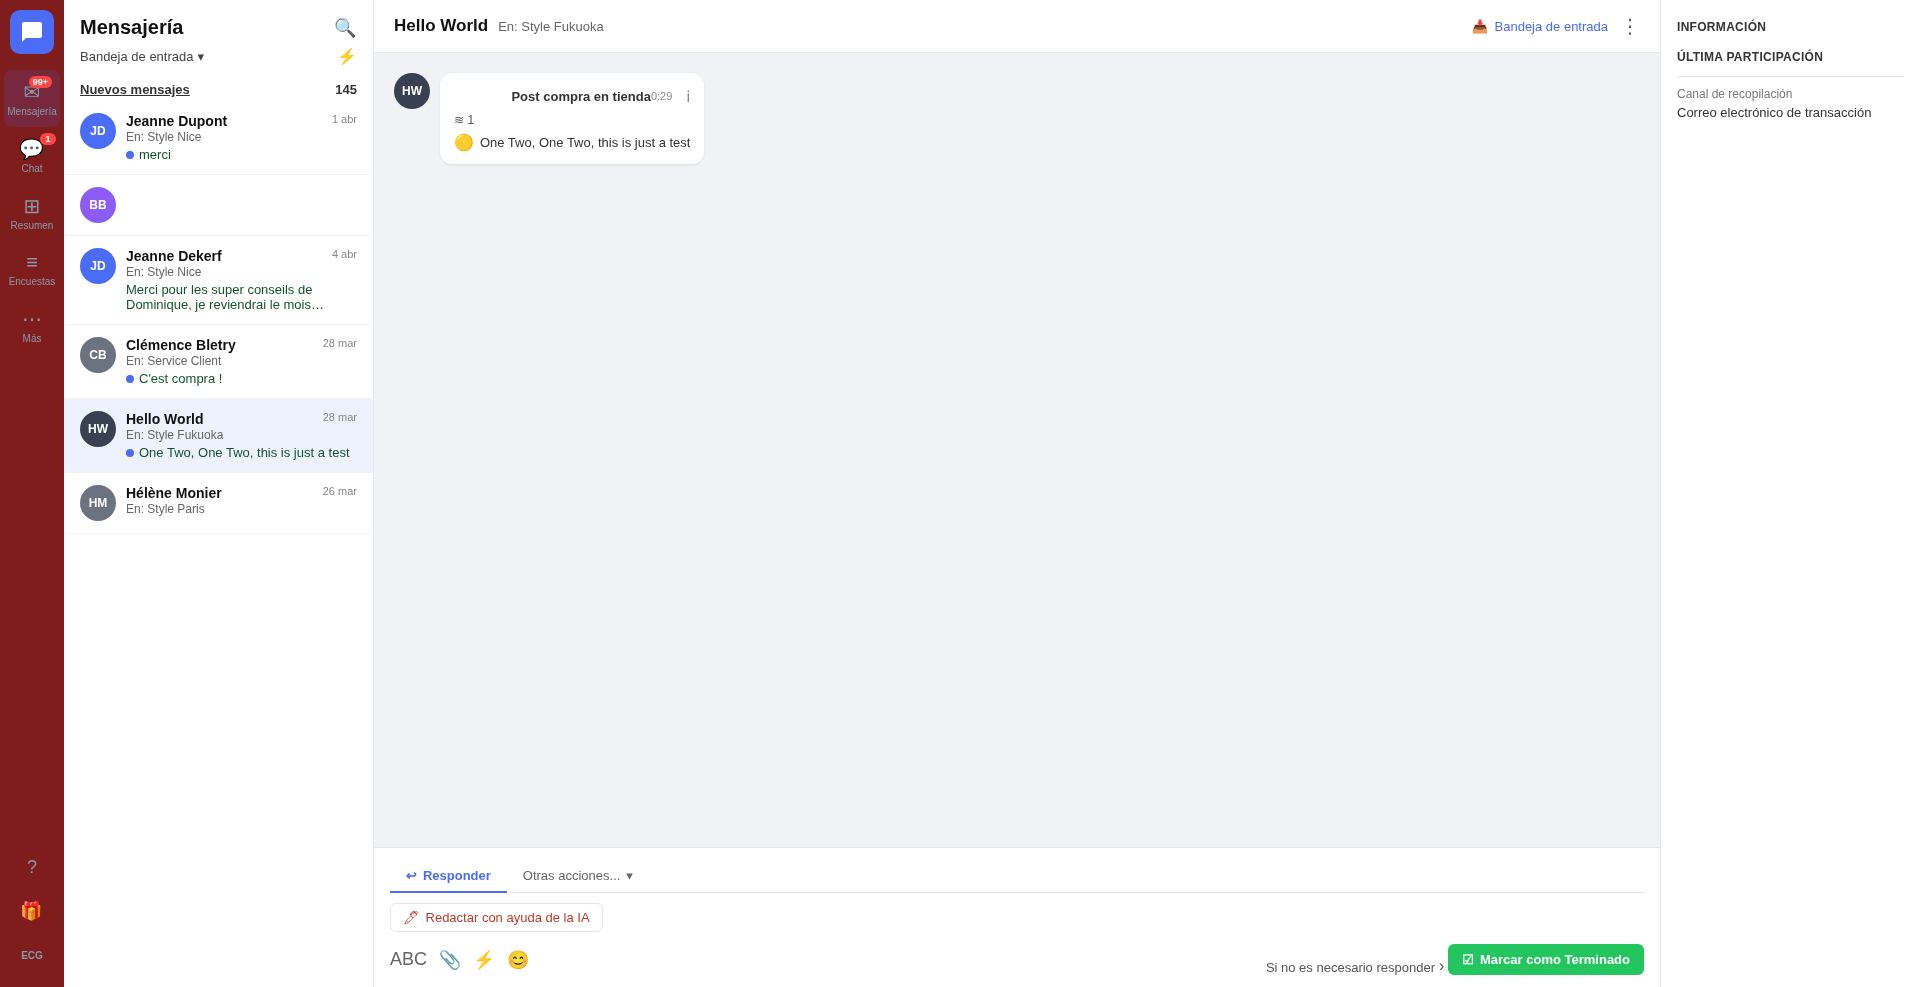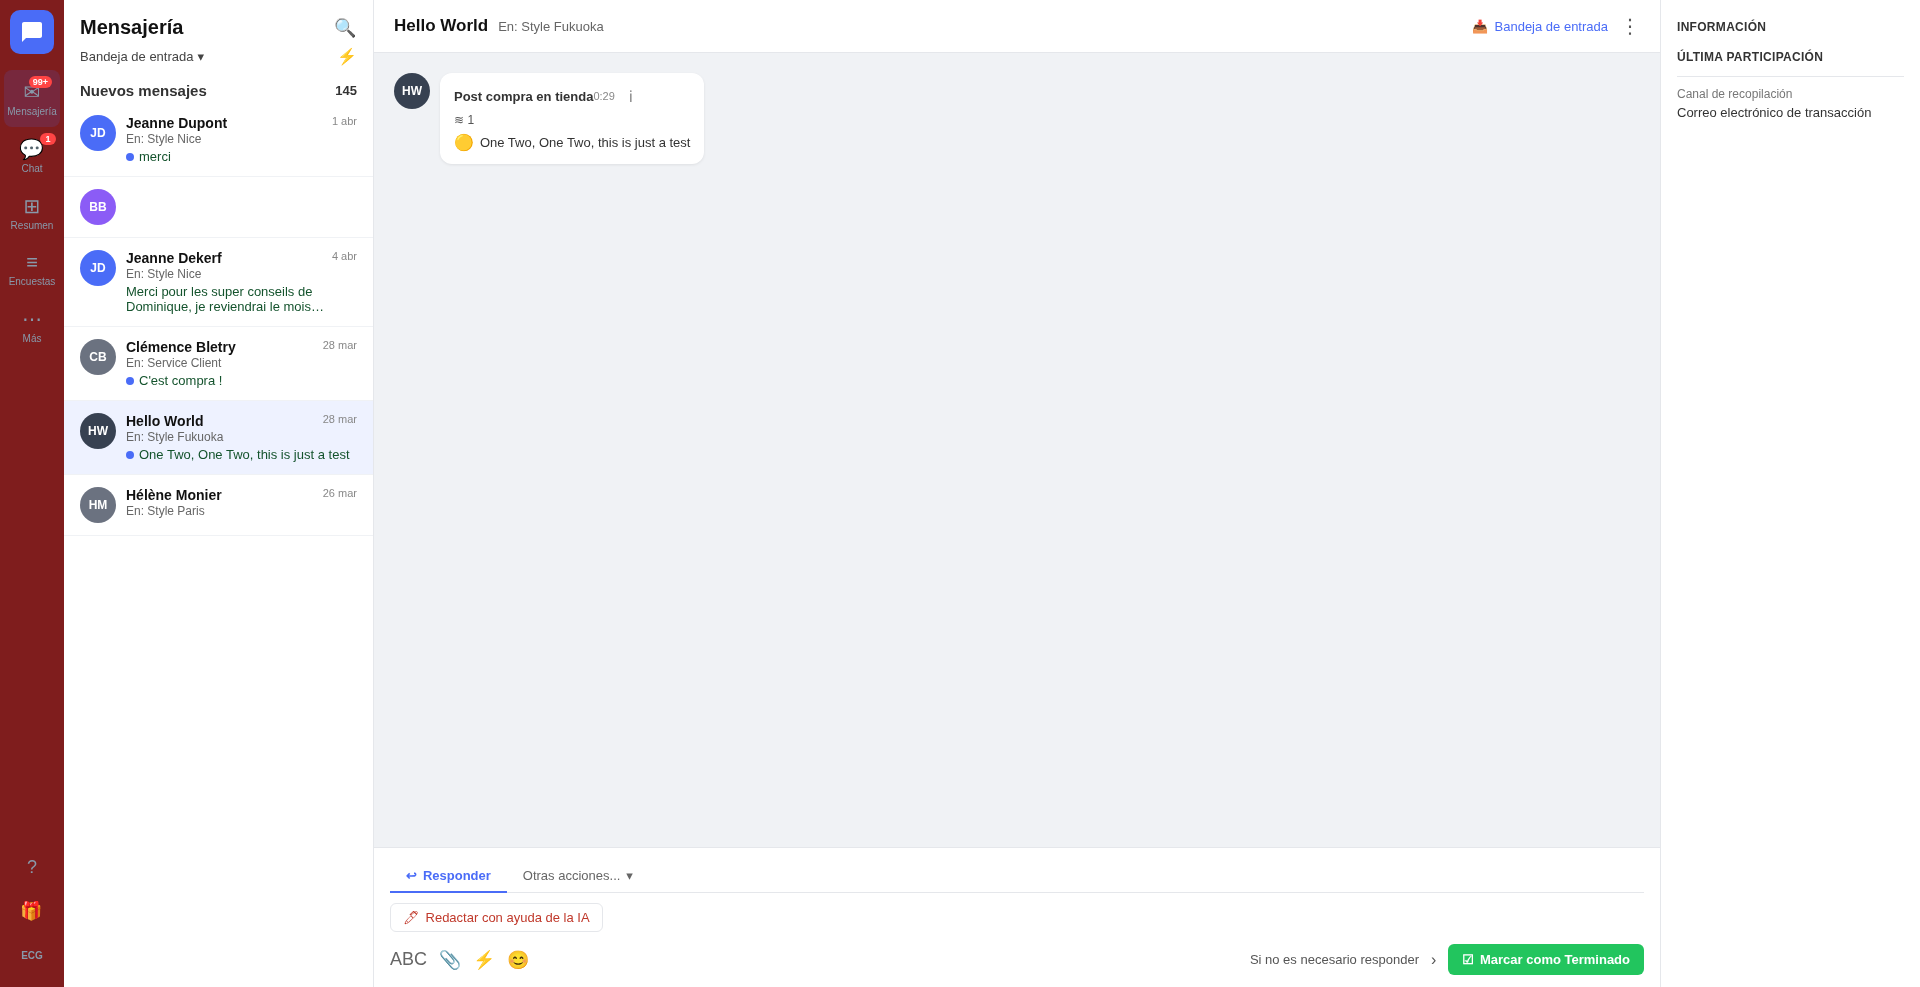--- a/index.html
+++ b/index.html
@@ -73,21 +73,21 @@
     .sidebar-filter-row {
       padding: 0 16px 8px;
       display: flex; align-items: center; justify-content: space-between;
     }
     .sidebar-filter-label { font-size: 13px; color: #444; cursor: pointer; display: flex; align-items: center; gap: 4px; }
     .sidebar-filter-icon { color: #555; cursor: pointer; font-size: 16px; }
     .sidebar-section-header {
       padding: 8px 16px 4px;
       display: flex; justify-content: space-between; align-items: center;
     }
-    .sidebar-section-title { font-size: 15px; font-weight: 600; color: #333; }
+    .sidebar-section-title { font-size: 13px; font-weight: 600; color: #333; text-decoration: underline; }
     .sidebar-count { font-size: 13px; color: #333; font-weight: 600; }
     .sidebar-list { overflow-y: auto; flex: 1; }
     .conv-item {
       padding: 12px 16px;
       cursor: pointer;
       border-bottom: 1px solid #f0f2f5;
       display: flex; gap: 10px; align-items: flex-start;
     }
     .conv-item.active { background: #eef2ff; }
     .avatar {
@@ -160,21 +160,21 @@
       flex-shrink: 0;
     }
     .message-bubble {
       background: white;
       border-radius: 12px;
       padding: 12px 14px;
       max-width: 420px;
       box-shadow: 0 1px 3px rgba(0,0,0,0.08);
     }
     .bubble-header {
-      display: flex; align-items: center; justify-content: flex-start;
+      display: flex; align-items: center; justify-content: flex-end;
       margin-bottom: 6px;
     }
     .bubble-title { font-size: 13px; font-weight: 600; color: #333; }
     .bubble-time { font-size: 11px; color: #888; }
     .bubble-info-icon { color: #888; cursor: pointer; margin-left: 8px; }
     .bubble-stack { font-size: 12px; color: #555; margin-bottom: 6px; }
     .bubble-content { font-size: 13px; color: #333; display: flex; align-items: center; gap: 6px; }
     .emoji-icon { font-size: 16px; }
 
     
@@ -207,21 +207,21 @@
       border: 1px solid #e5e7eb; border-radius: 6px;
       padding: 6px 12px; font-size: 13px; color: #c0392b;
       cursor: pointer; background: white;
       margin-bottom: 12px;
     }
     .reply-toolbar {
       display: flex; align-items: center; justify-content: space-between;
     }
     .toolbar-icons { display: flex; gap: 12px; }
     .toolbar-icon { font-size: 18px; color: #666; cursor: pointer; }
-    .toolbar-right { display: flex; align-items: center; gap: 12px; }
+    .toolbar-right { display: flex; align-items: flex-end; gap: 4px; }
     .no-reply-text { font-size: 13px; color: #555; }
     .mark-done-btn {
       display: flex; align-items: center; gap: 6px;
       background: #22c55e; color: white;
       border: none; border-radius: 6px;
       padding: 8px 14px; font-size: 13px; font-weight: 600;
       cursor: pointer;
     }
 
     

